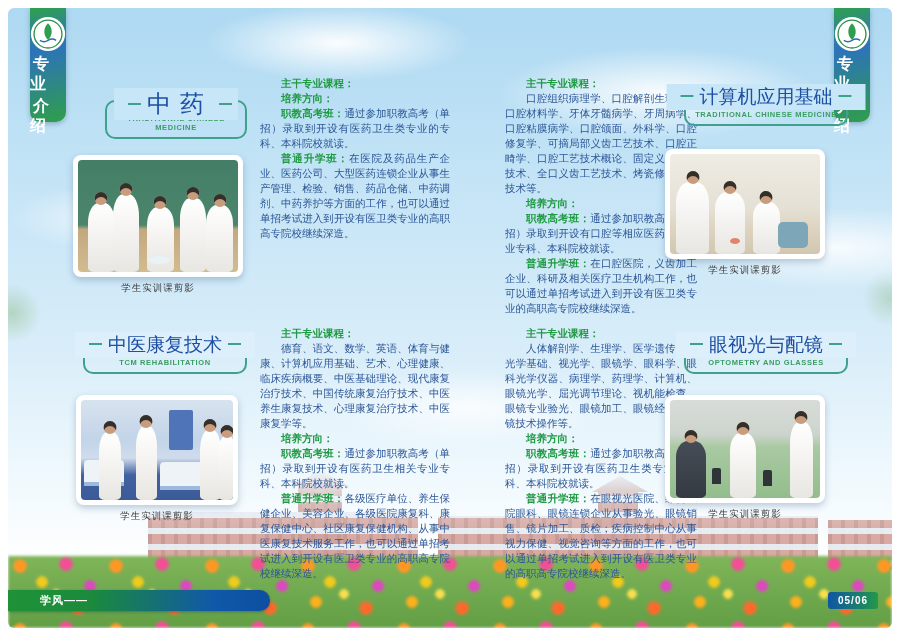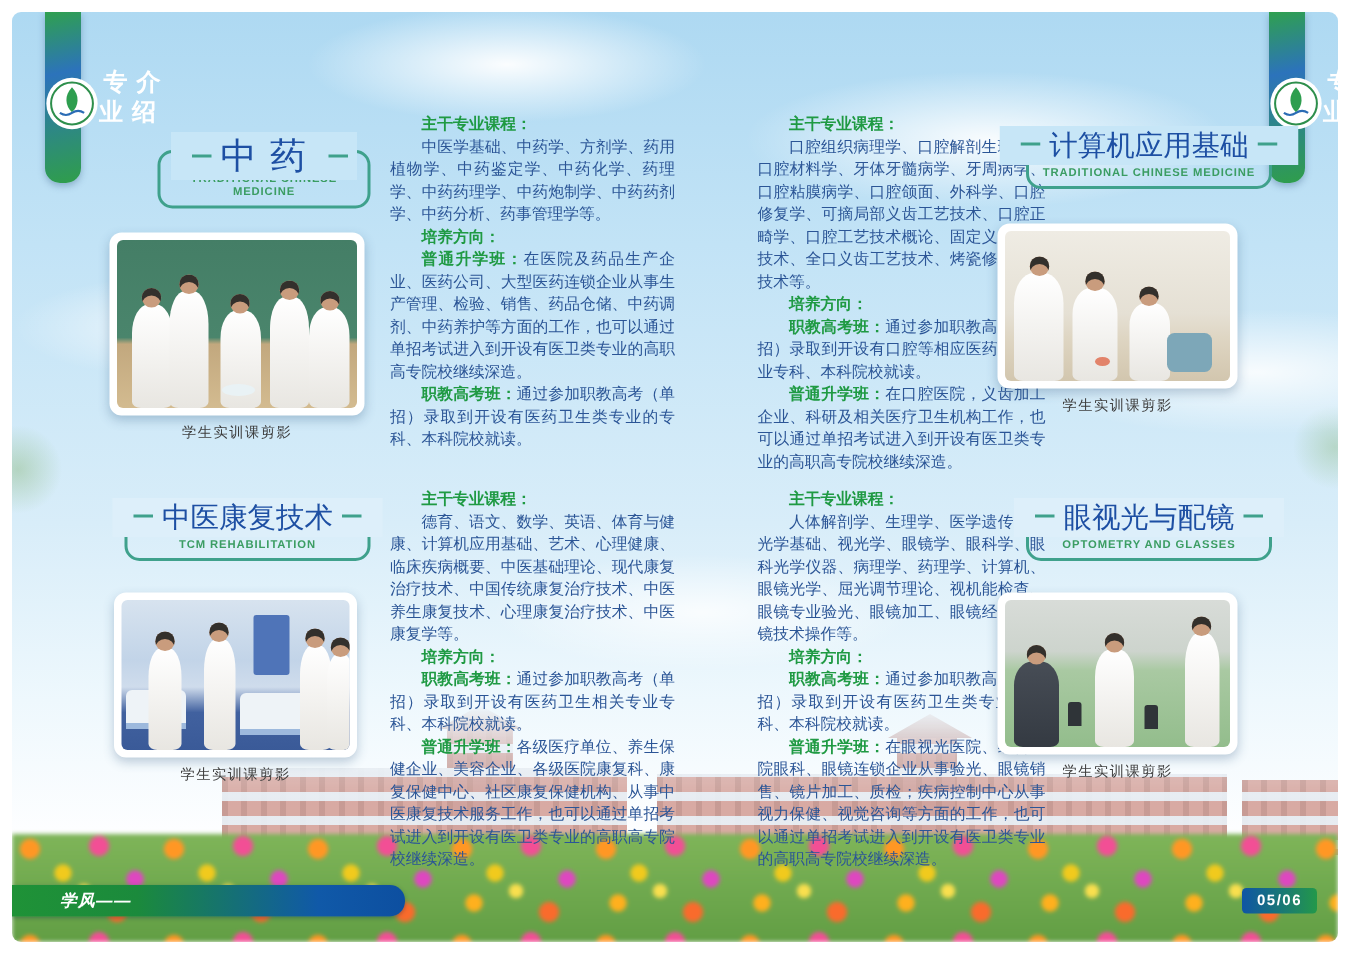--- a/index.html
+++ b/index.html
@@ -35,23 +35,23 @@
       radial-gradient(circle 6px at 34px 26px, #e8c93f 92%, rgba(0,0,0,0)),
       radial-gradient(circle 7px at 58px 8px,  #d9578f 92%, rgba(0,0,0,0)),
       radial-gradient(circle 6px at 82px 30px, #c84fb0 92%, rgba(0,0,0,0)),
       radial-gradient(circle 6px at 20px 46px, #f0b13c 92%, rgba(0,0,0,0)),
       radial-gradient(circle 7px at 70px 52px, #e2703e 92%, rgba(0,0,0,0)),
       radial-gradient(circle 5px at 48px 38px, #f3de6a 92%, rgba(0,0,0,0)),
       linear-gradient(180deg,#86b168,#6a9a52);
     background-size:96px 64px,96px 64px,96px 64px,96px 64px,96px 64px,96px 64px,96px 64px,100% 100%;}
 
   
-  .ribbon{position:absolute;top:0;width:24px;height:114px;border-radius:0 0 10px 10px;
+  .ribbon{position:absolute;top:0;width:36px;height:114px;border-radius:0 0 10px 10px;
     background:linear-gradient(168deg,#2fa04f 0%,#2c73bb 36%,#2f9e4a 100%);
-    box-shadow:0 2px 5px rgba(40,80,120,.35);display:flex;align-items:center;}
+    box-shadow:0 2px 5px rgba(40,80,120,.35);display:flex;flex-direction:column;}
   .ribbon-left{left:22px;}
   .ribbon-right{right:22px;}
   .logo{width:36px;height:36px;margin-top:8px;}
   .rl{color:#fff;font-weight:bold;font-size:16px;line-height:20px;letter-spacing:3px;text-indent:3px;margin-top:2px;}
   .rl:first-of-type{margin-top:6px;}
 
   
   .title-box{position:absolute;border:2px solid #3fa18c;border-radius:10px;text-align:center;
     padding:12px 4px 5px;--patch:#c7e6f7;}
   .cn{position:absolute;top:-14px;left:50%;transform:translateX(-50%);white-space:nowrap;
@@ -95,21 +95,21 @@
   .s3 .textcol{left:252px;top:318px;}
   .s4 .textcol{left:497px;top:318px;width:192px;}
   .s4 .title-box{left:676px;top:336px;width:152px;}
   .s4 .photo-wrap{left:657px;top:387px;width:160px;}
 
   
   .motto{position:absolute;left:0;top:582px;width:262px;height:21px;border-radius:0 10px 10px 0;
     background:linear-gradient(90deg,#1f9237 0%,#1b8a3c 32%,#1059a8 78%,#0d4fa0 100%);
     color:#fff;display:flex;align-items:center;padding-left:32px;box-sizing:border-box;
     font-size:12px;font-weight:bold;letter-spacing:3px;box-shadow:0 1px 3px rgba(0,40,80,.35);}
-  .motto-prefix{font-style:italic;font-size:11px;margin-right:12px;letter-spacing:1px;}
+  .motto-prefix{font-size:11px;margin-right:12px;letter-spacing:1px;}
   .pagenum{position:absolute;right:14px;top:584px;width:50px;height:17px;border-radius:3px;
     background:linear-gradient(90deg,#0f55a5,#23984a);color:#fff;font-size:10px;font-weight:bold;
     display:flex;align-items:center;justify-content:center;letter-spacing:1px;}
 </style>
 </head>
 <body>
 
 <div class="page">
   <div class="canvas">
 
@@ -162,24 +162,23 @@
             <i class="fig" style="left:43%;width:17%;height:58%;"></i>
             <i class="fig" style="left:64%;width:16%;height:66%;"></i>
             <i class="fig" style="left:80%;width:17%;height:60%;"></i>
             <b class="prop" style="left:44%;bottom:8px;width:22px;height:8px;border-radius:50%;background:#e9f2f5;"></b>
           </div>
         </div>
         <figcaption class="caption">学生实训课剪影</figcaption>
       </figure>
       <div class="textcol">
         <p class="hd">主干专业课程：</p>
-        <p>中医学基础、中药学、方剂学、药用植物学、中药鉴定学、中药化学、药理学、中药药理学、中药炮制学、中药药剂学、中药分析、药事管理学等。</p>
-        <p class="hd">培养方向：</p>
+        <p class="hd">培养方向：</p>
+        <p><span class="lead">职教高考班：</span><span>通过参加职教高考（单招）录取到开设有医药卫生类专业的专科、本科院校就读。</span></p>
         <p><span class="lead">普通升学班：</span><span>在医院及药品生产企业、医药公司、大型医药连锁企业从事生产管理、检验、销售、药品仓储、中药调剂、中药养护等方面的工作，也可以通过单招考试进入到开设有医卫类专业的高职高专院校继续深造。</span></p>
-        <p><span class="lead">职教高考班：</span><span>通过参加职教高考（单招）录取到开设有医药卫生类专业的专科、本科院校就读。</span></p>
       </div>
     </section>
 
     <section class="sec s2">
       <div class="textcol">
         <p class="hd">主干专业课程：</p>
         <p>口腔组织病理学、口腔解剖生理学、口腔材料学、牙体牙髓病学、牙周病学、口腔粘膜病学、口腔颌面、外科学、口腔修复学、可摘局部义齿工艺技术、口腔正畸学、口腔工艺技术概论、固定义齿工艺技术、全口义齿工艺技术、烤瓷修复工艺技术等。</p>
         <p class="hd">培养方向：</p>
         <p><span class="lead">职教高考班：</span><span>通过参加职教高考（单招）录取到开设有口腔等相应医药卫生专业专科、本科院校就读。</span></p>
         <p><span class="lead">普通升学班：</span><span>在口腔医院，义齿加工企业、科研及相关医疗卫生机构工作，也可以通过单招考试进入到开设有医卫类专业的高职高专院校继续深造。</span></p>

